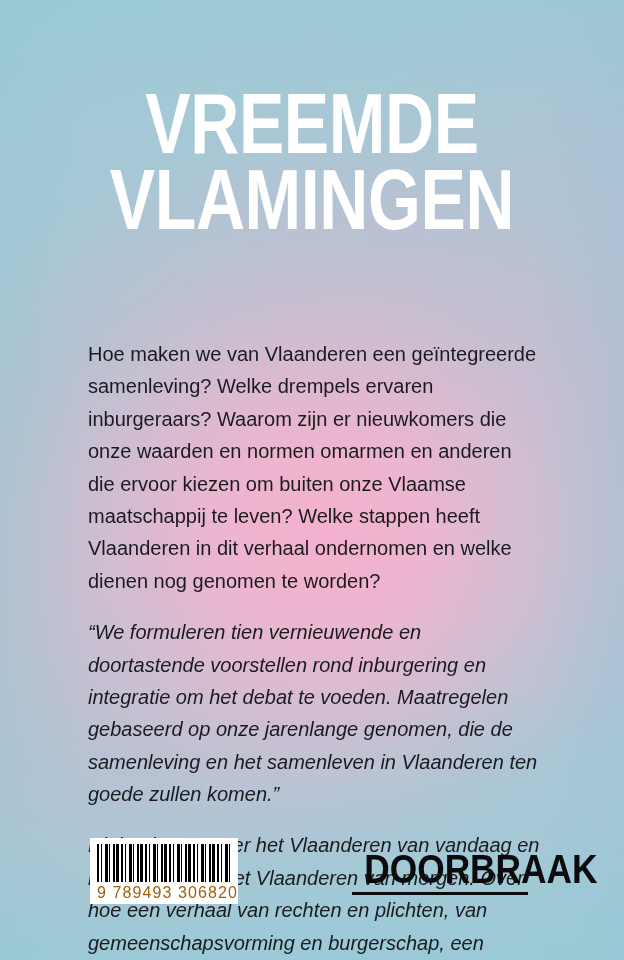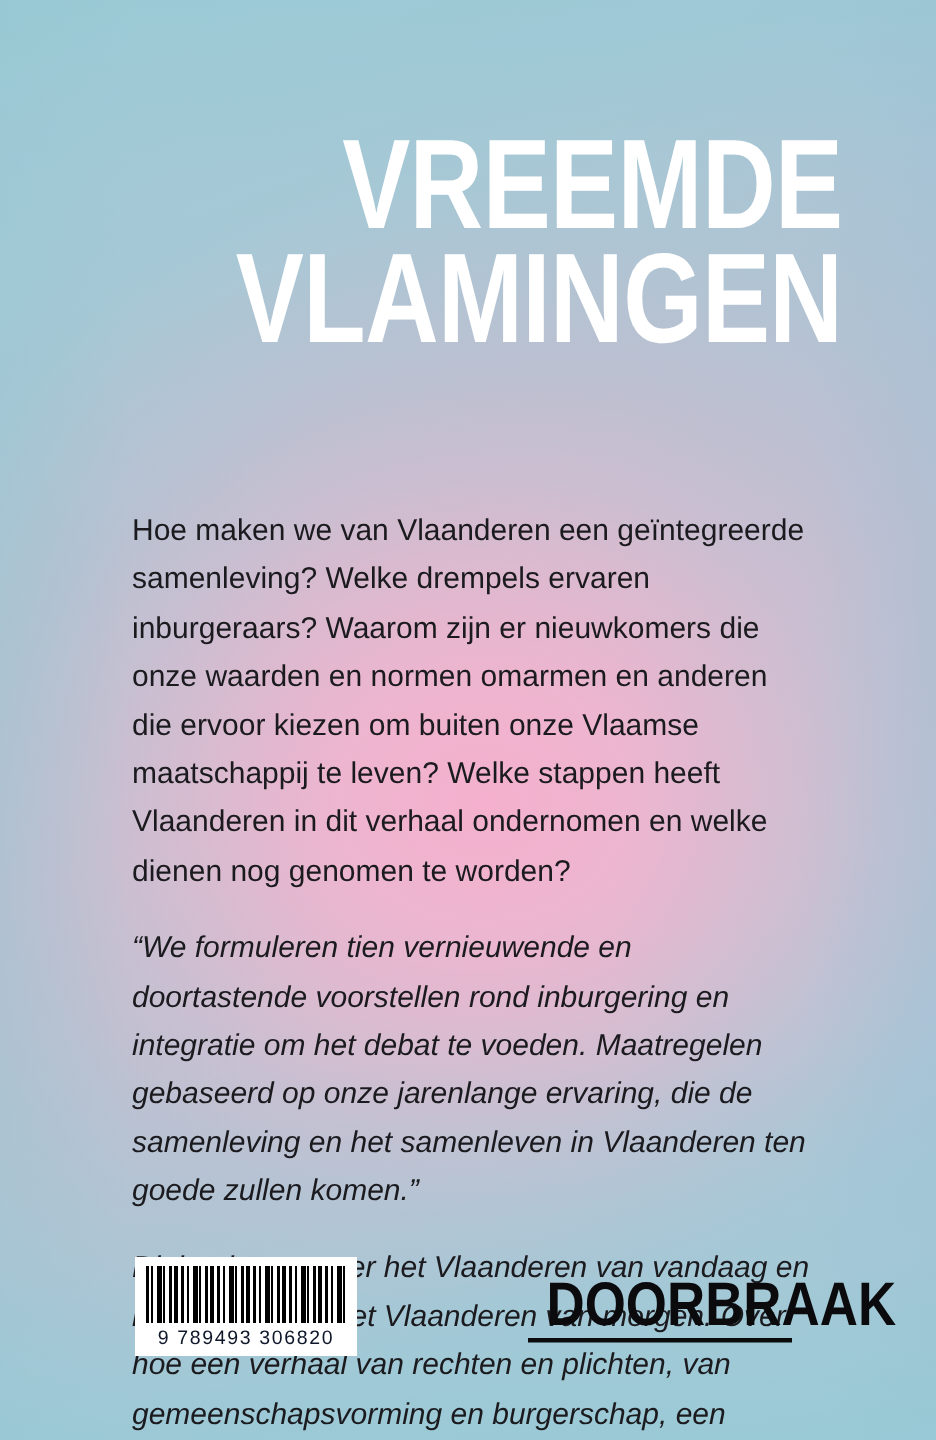--- a/index.html
+++ b/index.html
@@ -70,21 +70,21 @@
     position: absolute;
     inset: 0;
   }
 
   
   .title-block {
     position: absolute;
     left: 0;
     right: 0;
     top: 88px;
-    text-align: right;
+    text-align: center;
   }
   .title-line {
     color: #ffffff;
     font-family: "Liberation Sans Narrow", "Liberation Sans", sans-serif;
     font-weight: 700;
     letter-spacing: -0.5px;
     line-height: 0.84;
     margin: 0;
     text-transform: uppercase;
     transform: scaleX(0.80);
@@ -134,22 +134,22 @@
         #000 0px, #000 2px, #fff 2px, #fff 4px,
         #000 4px, #000 5px, #fff 5px, #fff 8px,
         #000 8px, #000 11px, #fff 11px, #fff 12px,
         #000 12px, #000 13px, #fff 13px, #fff 16px,
         #000 16px, #000 18px, #fff 18px, #fff 19px,
         #000 19px, #000 22px, #fff 22px, #fff 24px);
   }
   .barcode-number {
     margin-top: 2px;
     font-family: "Liberation Sans", sans-serif;
-    font-size: 13px;
-    color: #0f172a;
+    font-size: 16px;
+    color: #a16207;
     letter-spacing: 1.1px;
     text-align: center;
     white-space: nowrap;
   }
 
   .publisher {
     position: absolute;
     left: 352px;
     top: 850px;
     width: 176px;
@@ -181,21 +181,21 @@
 
   <div class="content">
 
     <div class="title-block">
       <div class="title-line title-line-1">VREEMDE</div>
       <div class="title-line title-line-2">VLAMINGEN</div>
     </div>
 
     <div class="body-copy">
       <p>Hoe maken we van Vlaanderen een geïntegreerde samenleving? Welke drempels ervaren inburgeraars? Waarom zijn er nieuwkomers die onze waarden en normen omarmen en anderen die ervoor kiezen om buiten onze Vlaamse maatschappij te leven? Welke stappen heeft Vlaanderen in dit verhaal ondernomen en welke dienen nog genomen te worden?</p>
-      <p class="quote">“We formuleren tien vernieuwende en doortastende voorstellen rond inburgering en integratie om het debat te voeden. Maatregelen gebaseerd op onze jarenlange ervaring, die de samenleving en het samenleven in Vlaanderen ten goede zullen komen.”</p>
+      <p class="quote">“We formuleren tien vernieuwende en doortastende voorstellen rond inburgering en integratie om het debat te voeden. Maatregelen gebaseerd op onze jarenlange genomen, die de samenleving en het samenleven in Vlaanderen ten goede zullen komen.”</p>
       <p>Dit boek gaat over het Vlaanderen van vandaag en nog meer over het Vlaanderen van morgen. Over hoe een verhaal van rechten en plichten, van gemeenschapsvorming en burgerschap, een belangrijke hoeksteen is om van integratie een succesverhaal te maken.</p>
     </div>
 
     <div class="barcode">
       <div class="barcode-bars"></div>
       <div class="barcode-number">9  789493  306820</div>
     </div>
 
     <div class="publisher">
       <div class="publisher-name">DOORBRAAK</div>

